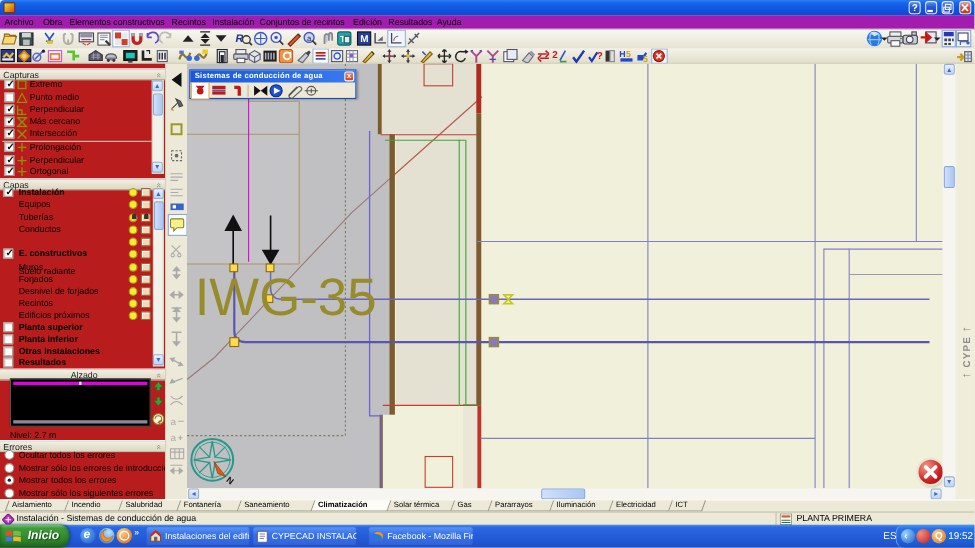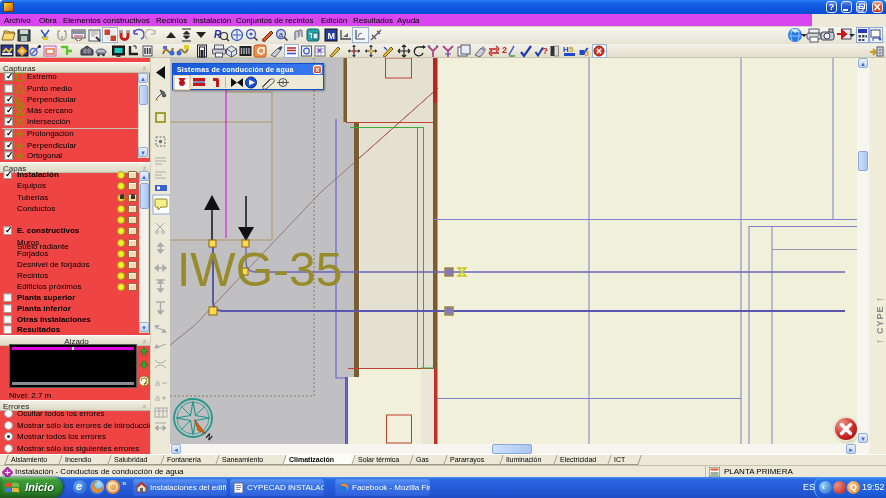--- a/index.html
+++ b/index.html
@@ -9,29 +9,29 @@
   
   #titlebar { left:0; top:0; width:886px; height:14px;
     background:linear-gradient(180deg,#2a80f5 0%,#1864e8 20%,#0f55e0 60%,#0a4ad2 100%);
     border-radius:4px 4px 0 0; color:#fff; font-size:8.5px; font-weight:bold; }
   #titlebar .ttext { position:absolute; left:16px; top:2px; white-space:nowrap; letter-spacing:0px;}
   .winbtn { position:absolute; top:1px; width:11px; height:12px; border-radius:3px;
     border:1px solid #dce8fa; color:#fff; font-size:9px; line-height:10px; text-align:center;
     background:linear-gradient(180deg,#5a8bee,#2557d8 45%,#1a44c0); font-weight:bold;}
   .winbtn.close { background:linear-gradient(180deg,#f2a083,#dd5330 45%,#c43b18); }
   
-  #menubar { left:0; top:14px; width:812px; height:13px; background:#d946ef; font-size:8px; color:#000;
+  #menubar { left:0; top:14px; width:886px; height:13px; background:#a21caf; font-size:8px; color:#000;
     border-bottom:1px solid #d8d4c0;text-decoration:underline; }
   #menubar span.mi { position:absolute; top:2px; white-space:nowrap; }
   
   #tb1 { left:0; top:27px; width:886px; height:17px; background:linear-gradient(180deg,#f8f7f2,#e6e2d2); }
   #tb2 { left:0; top:44px; width:886px; height:14px; background:linear-gradient(180deg,#f4f2ea,#e2decb);
     border-bottom:1px solid #c8c4ae;}
   
-  #lpanel { left:0; top:58px; width:150px; height:396px; background:#ef4444; font-size:8px; }
+  #lpanel { left:0; top:58px; width:150px; height:396px; background:#b91c1c; font-size:8px; }
   .sechead { position:absolute; left:0; width:150px; height:11px; background:linear-gradient(180deg,#f2f0e4,#dcd8c4);
     border-top:1px solid #fff; border-bottom:1px solid #c0bca8; color:#222; padding-left:3px; line-height:11px;}
   .sechead::after { content:"»"; position:absolute; right:4px; top:0px; color:#9a9680; transform:rotate(-90deg); font-size:8px;}
   .cb { position:absolute; width:9px; height:9px; background:#fff; border:1px solid #9a9a94; box-shadow:inset 1px 1px 0 #d8d8d0; }
   .cb .chk { position:absolute; left:1px; top:-2px; color:#21a121; color:#000; font-size:9px; font-weight:bold;}
   .rowtxt { position:absolute; white-space:nowrap; color:#000; }
   .ycirc { position:absolute; width:8px; height:8px; border-radius:50%; background:#f6ec2e; border:1px solid #a8a020;}
   .fold { position:absolute; width:9px; height:8px; border:1px solid #9a6838; background:#f0d8b8; border-radius:1px; box-shadow:inset 1px 1px 0 #fff;}
   .scroll { position:absolute; background:#f2f1ea; border:1px solid #d8d4c4; }
   .sbtn { position:absolute; width:10px; height:10px; background:linear-gradient(180deg,#e8f0fc,#c0d4f4);
@@ -824,21 +824,21 @@
   <div class="tab" style="left:610px;width:30px;">
       <span>ICT</span>
     </div>
 </div>
 
 <div class="abs" id="statusbar">
   <svg style="position:absolute;left:2px;top:1px;" width="11" height="11">
       <path d="M5.5,0 L11,5.5 L5.5,11 L0,5.5 Z" fill="#c030c0" stroke="#702070"></path>
       <path d="M3,5.5 h5 M5.5,3 v5" stroke="#fff"></path>
     </svg>
-  <span style="position:absolute;left:15px;top:1px;">Instalación - Conductos de conducción de agua</span>
+  <span style="position:absolute;left:15px;top:1px;">Instalación - Sistemas de conducción de agua</span>
   <div style="position:absolute;left:705px;top:0px;width:181px;height:12px;border-left:1px solid #c4c0ac;"></div>
   <svg style="position:absolute;left:709px;top:1px;" width="11" height="10">
       <rect x="0" y="0" width="11" height="10" fill="#fff" stroke="#3a6a3a"></rect>
       <rect x="1.5" y="1.5" width="8" height="2" fill="#e05828"></rect>
       <path d="M1.5,6 h8 M1.5,8 h8" stroke="#3a6a3a"></path>
     </svg>
   <span style="position:absolute;left:724px;top:1px;">PLANTA PRIMERA</span>
 </div>
 
 <div class="abs" id="taskbar">

